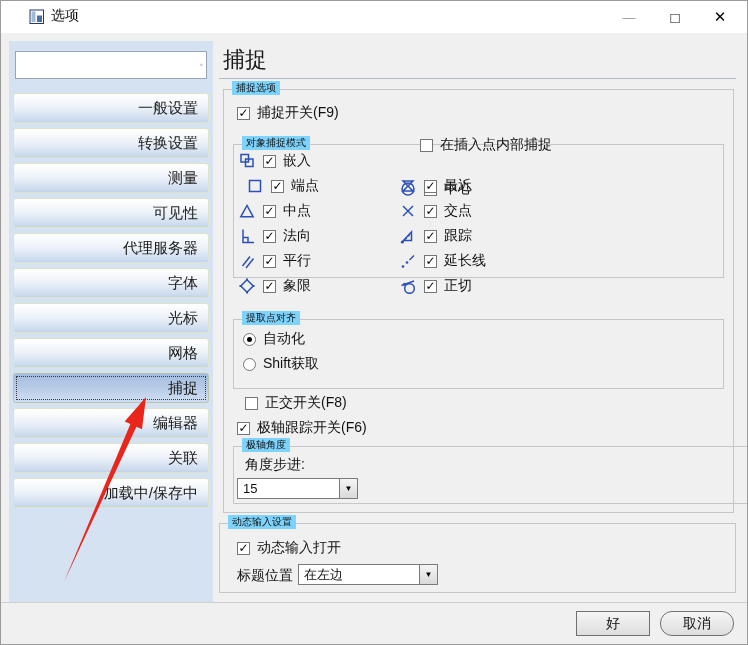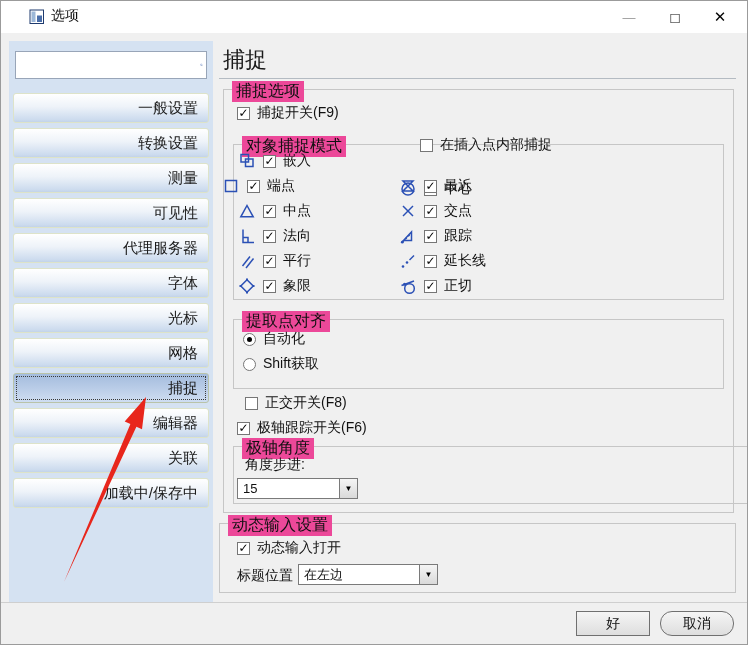--- a/index.html
+++ b/index.html
@@ -25,21 +25,21 @@
         display:flex;align-items:center;justify-content:flex-end;
         padding-right:10px;font-size:15px;color:#1a1a1a;box-sizing:border-box;cursor:default;}
   .sbtn.selected{background:linear-gradient(#a3bcdd,#b9cce7 50%,#cfdef2);
         outline:1px dotted #3a3a3a;outline-offset:-4px;border-color:#b9c3a9;}
 
   
   .page-title{position:absolute;left:222px;top:44px;font-size:22px;color:#1a1a1a;}
   .header-divider{position:absolute;left:218px;top:77px;width:517px;height:1px;background:#b4bbc2;}
 
   .group{position:absolute;border:1px solid #c6c6c6;box-sizing:border-box;}
-  .glabel{position:absolute;top:-9px;left:8px;background:#ec4899;padding:0 4px;font-size:16px;color:#111;white-space:nowrap;}
+  .glabel{position:absolute;top:-9px;left:8px;background:#7dd3fc;padding:0 4px;font-size:10px;color:#111;white-space:nowrap;}
 
   .row{position:absolute;display:flex;align-items:center;gap:7px;font-size:14px;color:#111;height:18px;}
   .plain-label{position:absolute;font-size:14px;color:#111;}
 
   .cb{width:13px;height:13px;background:#fff;border:1px solid #767676;box-sizing:border-box;
       display:inline-flex;align-items:center;justify-content:center;flex:0 0 13px;}
   .cb.checked::after{content:"✓";font-size:12px;font-weight:bold;color:#000;line-height:1;margin-top:-1px;}
   .radio{width:13px;height:13px;background:#fff;border:1px solid #767676;border-radius:50%;box-sizing:border-box;
       display:inline-flex;align-items:center;justify-content:center;flex:0 0 13px;}
   .radio.checked::after{content:"";width:5px;height:5px;border-radius:50%;background:#000;}
@@ -125,21 +125,21 @@
         </div>
     </div>
   </div>
 
   <div class="page-title">捕捉</div>
   <div class="header-divider"></div>
 
   <div class="group" style="left:222px;top:88px;width:511px;height:424px;">
     <span class="glabel">捕捉选项</span>
   </div>
-  <div class="group" style="left:232px;top:143px;width:491px;height:156px;text-decoration:underline;">
+  <div class="group" style="left:232px;top:143px;width:491px;height:134px;text-decoration:underline;">
     <span class="glabel">对象捕捉模式</span>
   </div>
   <div class="group" style="left:232px;top:318px;width:491px;height:70px;">
     <span class="glabel">提取点对齐</span>
   </div>
   <div class="group" style="left:232px;top:445px;width:548px;height:58px;">
     <span class="glabel">极轴角度</span>
   </div>
   <div class="group" style="left:218px;top:522px;width:517px;height:70px;">
     <span class="glabel">动态输入设置</span>
@@ -155,21 +155,21 @@
   </div>
 
   <div class="row" style="left:237px;top:151px;">
     <svg class="osnap" width="18" height="18" viewBox="0 0 18 18">
         <rect x="3" y="2.5" width="7.5" height="7.5"></rect>
         <rect x="7.5" y="7" width="7.5" height="7.5"></rect>
       </svg>
     <span class="cb checked"></span>
     <span>嵌入</span>
   </div>
-  <div class="row" style="left:221px;top:176px;">
+  <div class="row" style="left:245px;top:176px;">
     <svg class="osnap" width="18" height="18" viewBox="0 0 18 18">
         <rect x="3.5" y="3.5" width="11" height="11"></rect>
       </svg>
     <span class="cb checked"></span>
     <span>端点</span>
   </div>
   <div class="row" style="left:237px;top:201px;">
     <svg class="osnap" width="18" height="18" viewBox="0 0 18 18">
         <polygon points="9,3.5 15.2,14.8 2.8,14.8"></polygon>
       </svg>

